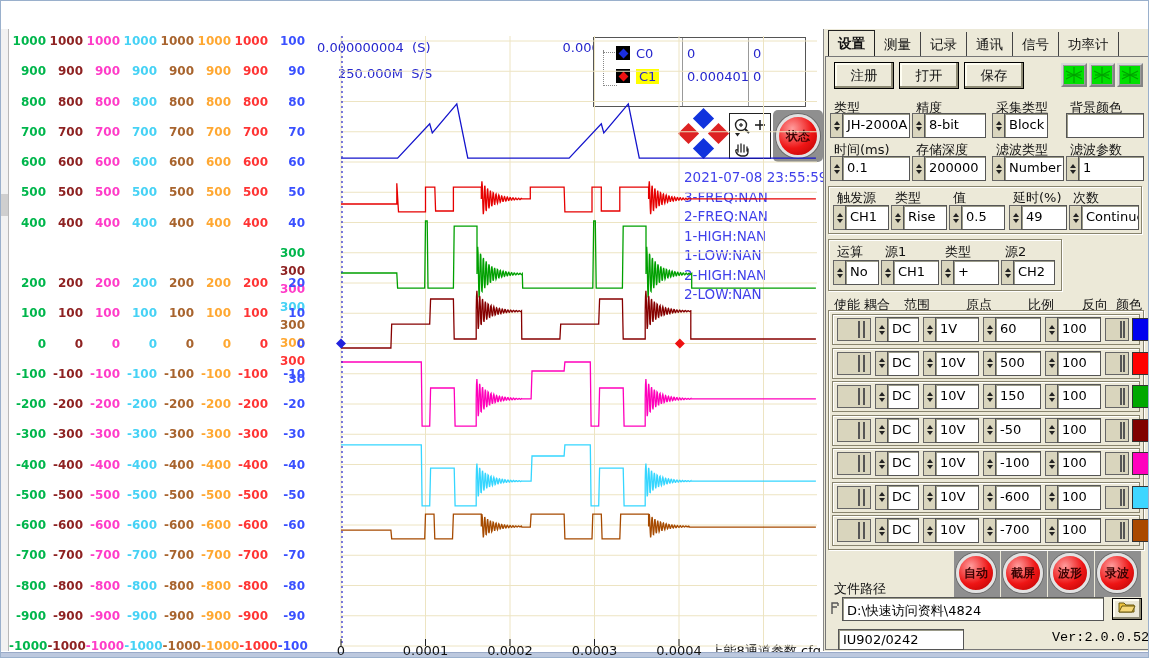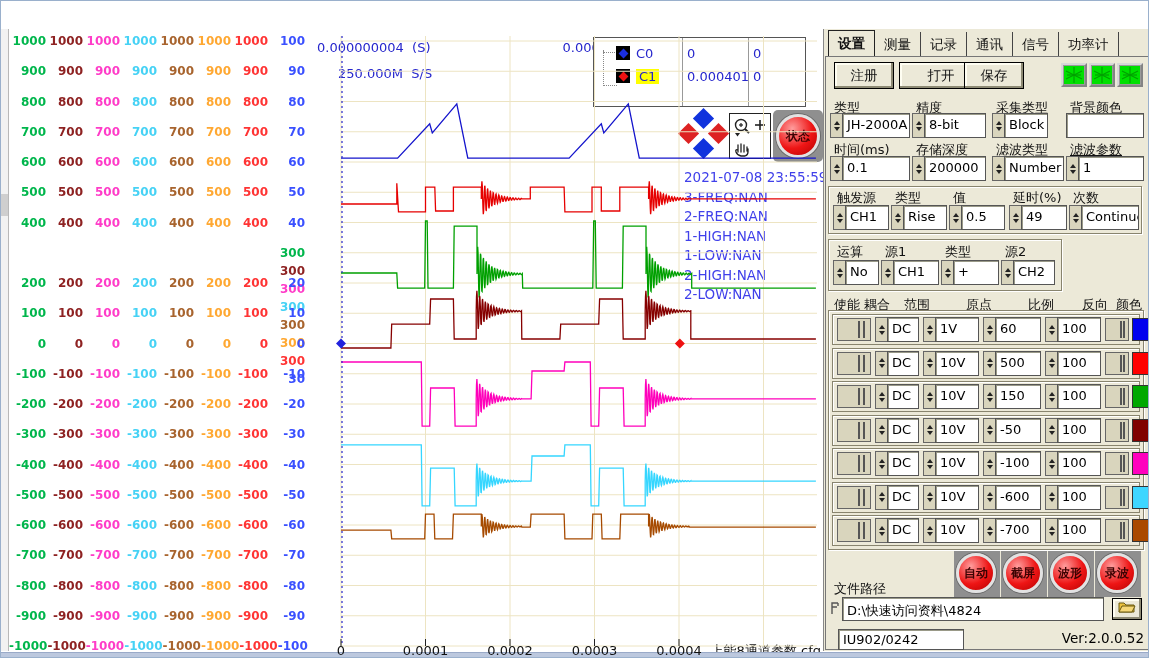--- a/index.html
+++ b/index.html
@@ -77,21 +77,21 @@
          font-size:13px; color:#000; padding:3px 3px 0 4px; white-space:nowrap; overflow:hidden; }
   .grp { position:absolute; border:1px solid #88846e; box-shadow:1px 1px 0 #fff, inset 1px 1px 0 #fff; }
   .chrow { position:absolute; left:3px; width:308px; height:31px; border:1px solid #88846e;
            box-shadow:inset 1px 1px 0 #fff; }
   .slider { position:absolute; background:#d9d5bd; border:1px solid #666; }
   .slider .bar1,.slider .bar2 { position:absolute; top:2px; bottom:2px; width:2px; background:#555; }
   .slider .bar1 { left:62%; } .slider .bar2 { left:78%; }
   .swatch { position:absolute; width:23px; height:23px; border:1px solid #333; }
   .tile { width:46px; height:46px; background:#8f8f8f; position:relative; margin-right:1px; }
   #pathicon { position:absolute; left:6px; top:570px; }
-  #verlab { position:absolute; left:228px; top:601px; width:92px; text-align:right; font-size:13.5px; color:#000; }
+  #verlab { position:absolute; left:228px; top:601px; width:92px; text-align:right; font-size:13.5px; color:#000;font-family:Liberation Mono, monospace; }
   #bottombar { position:absolute; left:0; top:651px; width:100%; height:7px; background:#bcc8de; border-top:1px solid #9aaac8; }
 </style>
 </head>
 <body>
 
 <div id="win">
 
 
   <div id="leftstrip">
       <div class="grip"></div>
@@ -404,21 +404,21 @@
     <div class="fld" style="position:absolute;left:18px;top:568px;width:262px;height:24px;padding-top:4px">D:\快速访问资料\4824</div>
     <div class="btn" style="left:288px;top:569px;width:30px;height:22px;padding-top:1px">
       <svg width="18" height="14">
         <path d="M1 12 V3 h5 l2 2 h8 v7 z" fill="#ecc23e" stroke="#6a5a10" stroke-width="1"></path>
         <path d="M1 12 l3 -6 h13 l-3 6 z" fill="#f6d877" stroke="#6a5a10" stroke-width="1"></path>
       </svg>
     </div>
     <div class="fld" style="position:absolute;left:14px;top:600px;width:126px;height:21px;padding-top:2px">IU902/0242</div>
     <div id="verlab">Ver:2.0.0.52</div>
   <div class="btn" style="left: 10px; top: 33px; width: 60px; height: 27px; padding-top: 4px;">注册</div>
-      <div class="btn" style="left: 75px; top: 33px; width: 84px; height: 27px; padding-top: 4px;">打开</div>
+      <div class="btn" style="left: 75px; top: 33px; width: 60px; height: 27px; padding-top: 4px;">打开</div>
       <div class="btn" style="left: 140px; top: 33px; width: 60px; height: 27px; padding-top: 4px;">保存</div>
       <div class="led" style="left: 237px; top: 34px;">
         <div class="core"><svg width="20" height="18">
             <line x1="10" y1="1" x2="10" y2="17" stroke="#00a000" stroke-width="1.2"></line>
             <line x1="2" y1="5" x2="18" y2="13" stroke="#00a000" stroke-width="1.2"></line>
             <line x1="2" y1="13" x2="18" y2="5" stroke="#00a000" stroke-width="1.2"></line>
             <line x1="3" y1="9" x2="17" y2="9" stroke="#00a000" stroke-width="1.2"></line>
           </svg></div>
       </div>
       <div class="led" style="left: 265px; top: 34px;">
@@ -482,21 +482,21 @@
         <div class="fld">200000</div>
       </div>
       <div class="flabel" style="left: 172px; top: 112px;">滤波类型</div>
       <div class="fgroup" style="left: 168px; top: 127px; width: 72px;">
         <div class="spin">
           <i class="u"></i>
           <i class="d"></i>
         </div>
         <div class="fld">Number</div>
       </div>
-      <div class="flabel" style="left: 246px; top: 112px; text-decoration: underline;">滤波参数</div>
+      <div class="flabel" style="left: 246px; top: 112px;">滤波参数</div>
       <div class="fgroup" style="left: 242px; top: 127px; width: 78px;">
         <div class="spin">
           <i class="u"></i>
           <i class="d"></i>
         </div>
         <div class="fld">1</div>
       </div>
       <div class="grp" style="left: 4px; top: 157px; width: 314px; height: 48px;">
         <div class="flabel" style="left: 8px; top: 2px;">触发源</div>
         <div class="fgroup" style="left: 4px; top: 18px; width: 56px;">

